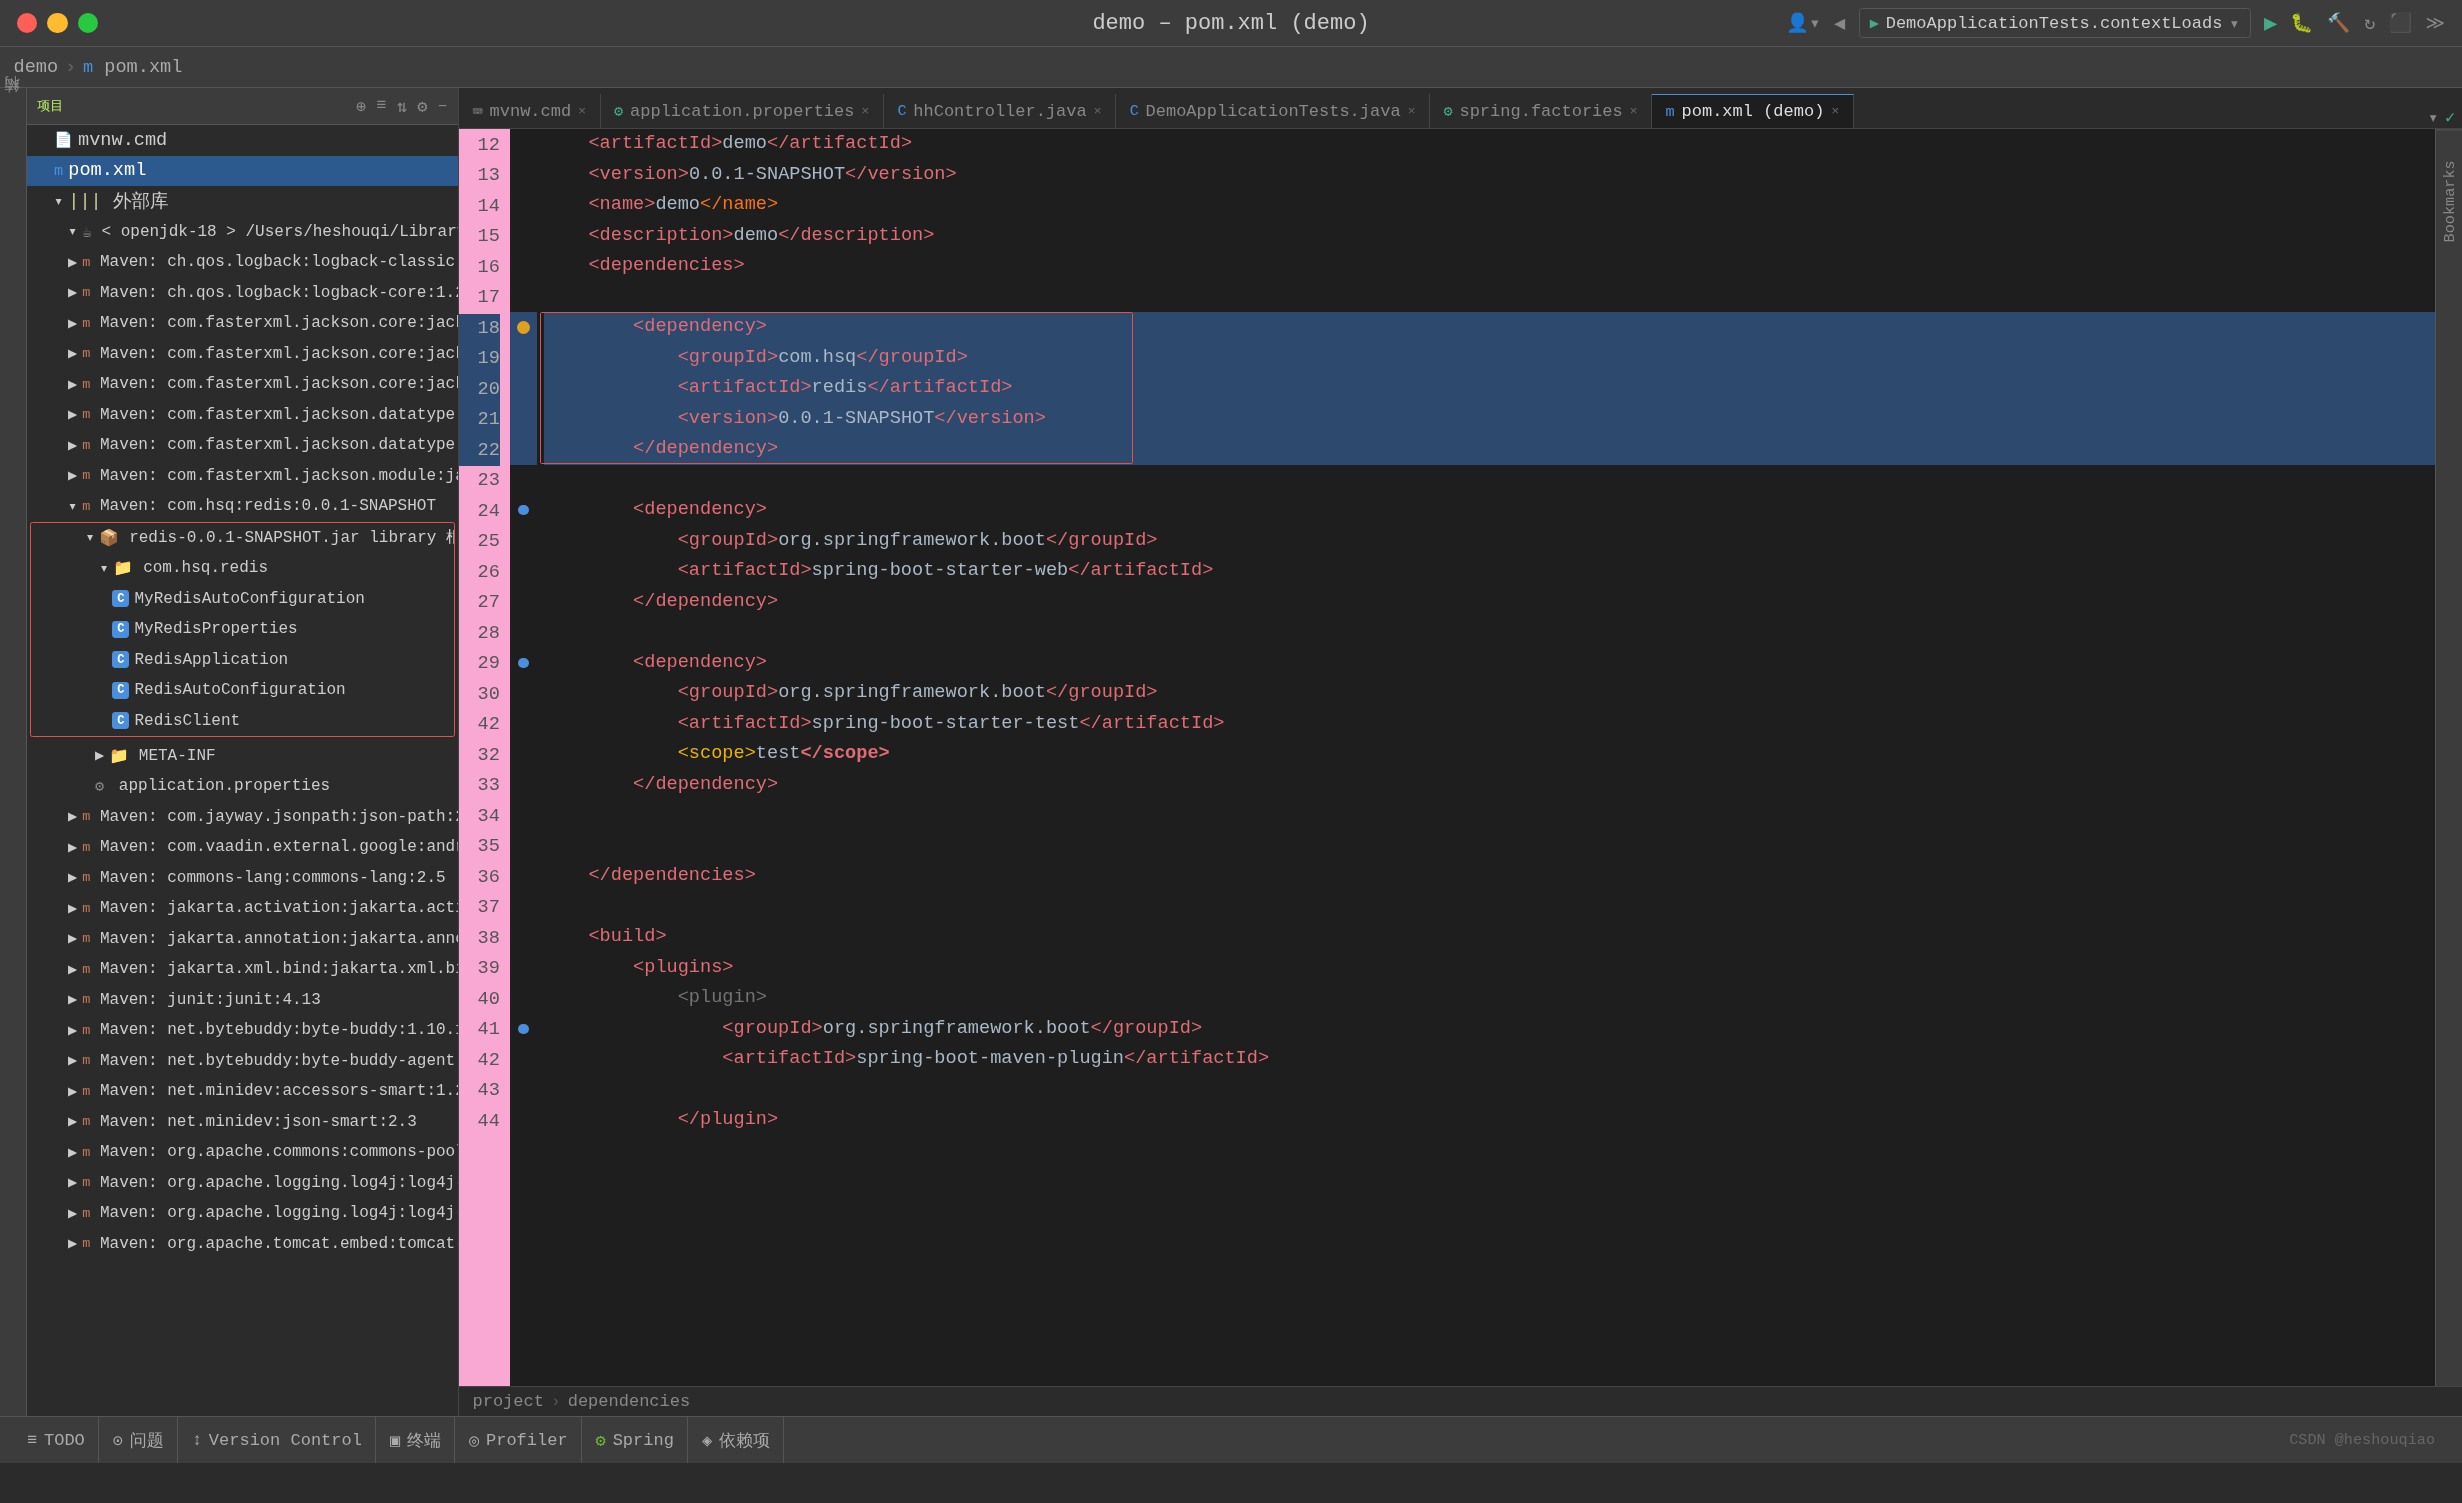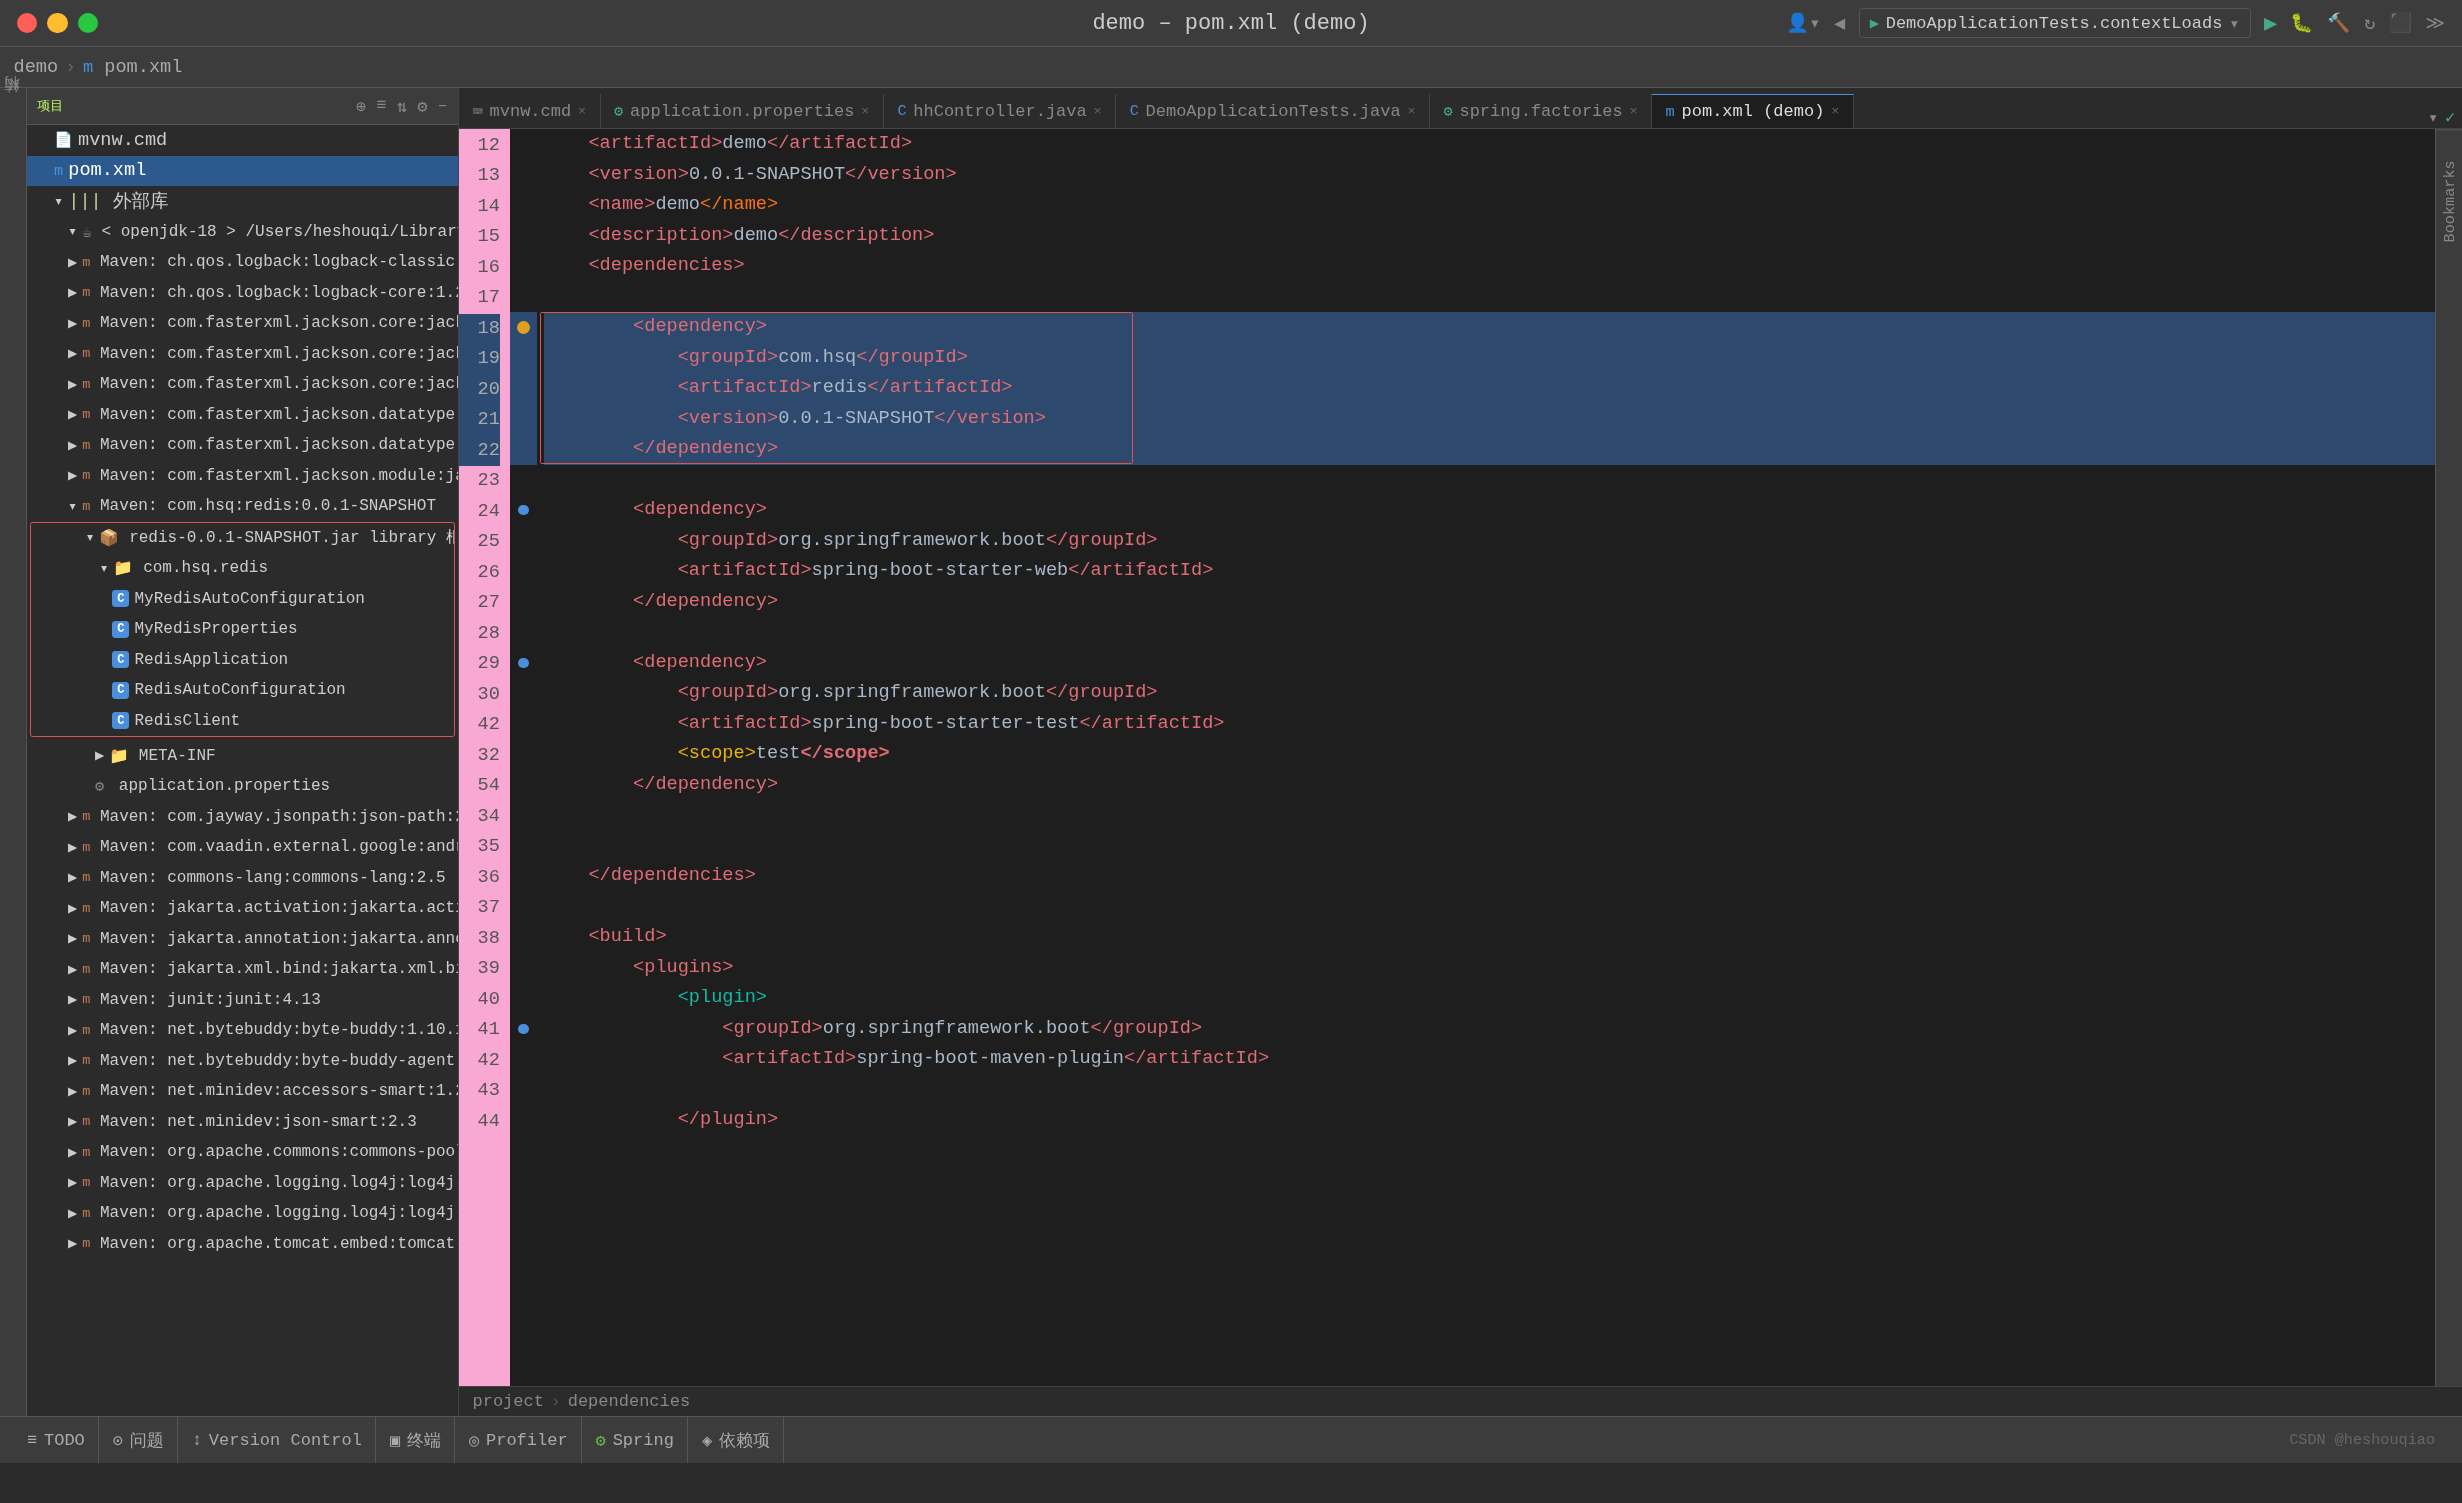--- a/index.html
+++ b/index.html
@@ -528,21 +528,21 @@
         <div style="height:30.5px;">23</div>
         <div style="height:30.5px;">24</div>
         <div style="height:30.5px;">25</div>
         <div style="height:30.5px;">26</div>
         <div style="height:30.5px;">27</div>
         <div style="height:30.5px;">28</div>
         <div style="height:30.5px;">29</div>
         <div style="height:30.5px;">30</div>
         <div style="height:30.5px;">42</div>
         <div style="height:30.5px;">32</div>
-        <div style="height:30.5px;">54</div>
+        <div style="height:30.5px;">33</div>
         <div style="height:30.5px;">34</div>
         <div style="height:30.5px;">35</div>
         <div style="height:30.5px;">36</div>
         <div style="height:30.5px;">37</div>
         <div style="height:30.5px;">38</div>
         <div style="height:30.5px;">39</div>
         <div style="height:30.5px;">40</div>
         <div style="height:30.5px;">41</div>
         <div style="height:30.5px;">42</div>
         <div style="height:30.5px;">43</div>
@@ -694,21 +694,21 @@
 
         <div class="code-line">
           <span>    </span><span style="color:#e06c75;">&lt;build&gt;</span>
         </div>
 
         <div class="code-line">
           <span>        </span><span style="color:#e06c75;">&lt;plugins&gt;</span>
         </div>
 
         <div class="code-line">
-          <span>            </span><span style="color:#14b8a6;">&lt;plugin&gt;</span>
+          <span>            </span><span style="color:#737373;">&lt;plugin&gt;</span>
         </div>
 
         <div class="code-line">
           <span>                </span><span style="color:#e06c75;">&lt;groupId&gt;</span><span style="color:#a9b7c6;">org.springframework.boot</span><span style="color:#e06c75;">&lt;/groupId&gt;</span>
         </div>
 
         <div class="code-line">
           <span>                </span><span style="color:#e06c75;">&lt;artifactId&gt;</span><span style="color:#a9b7c6;">spring-boot-maven-plugin</span><span style="color:#e06c75;">&lt;/artifactId&gt;</span>
         </div>
 

